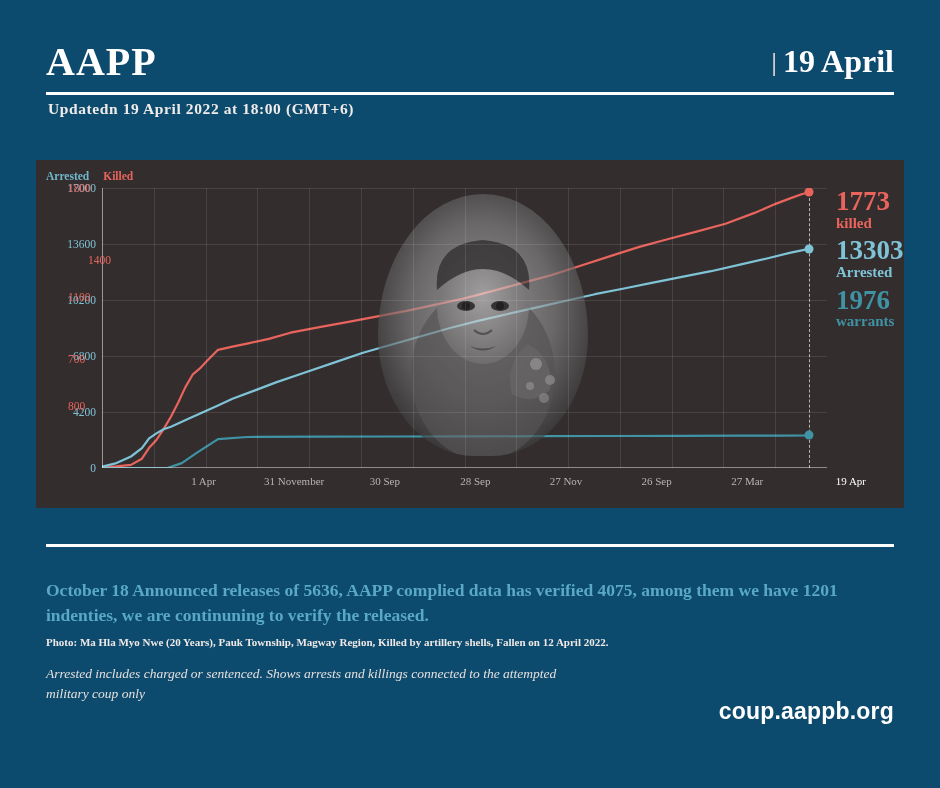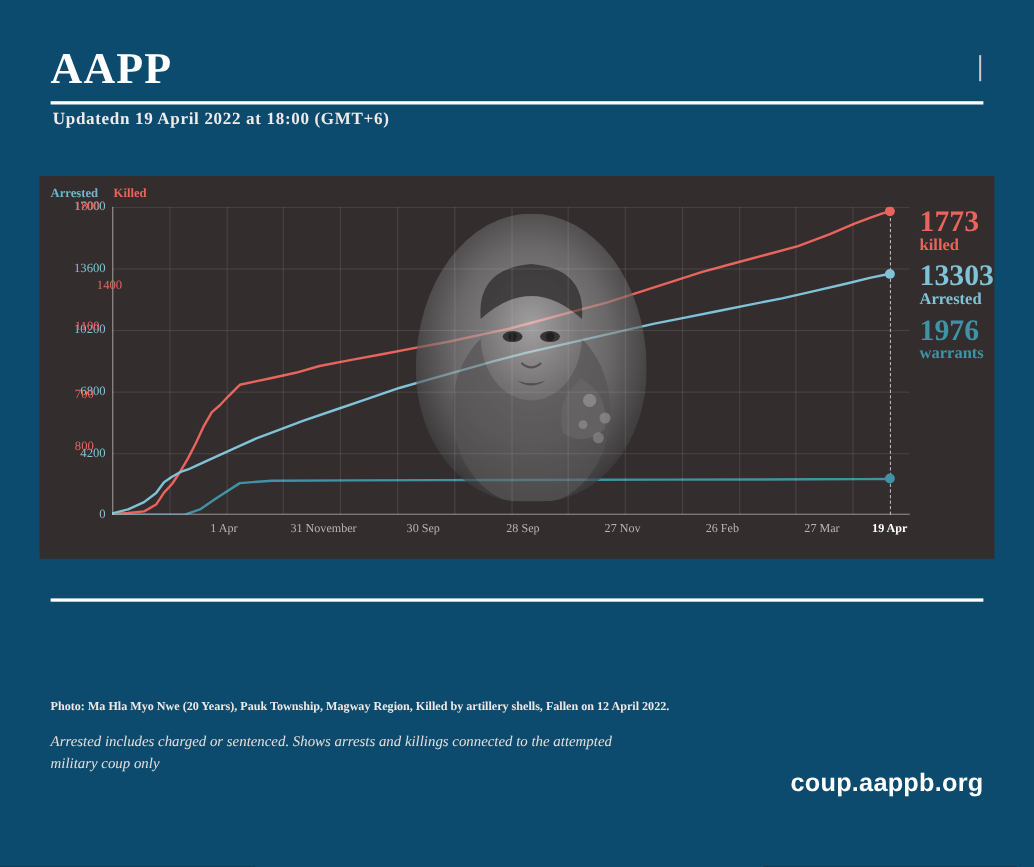--- a/index.html
+++ b/index.html
@@ -152,21 +152,22 @@
     top: 100%;
     margin-top: 7px;
     transform: translateX(-50%);
     font-family: "Liberation Serif", serif;
     font-size: 11px;
     color: #b9b2b2;
     white-space: nowrap;
   }
   .xtick.last {
     color: #ffffff;
-    font-weight: bold;
+    font-weight: normal;
+    margin-left: 42px;
   }
 
   
   .photo {
     position: absolute;
     left: 276px;
     top: 6px;
     width: 210px;
     height: 262px;
     border-radius: 50% 50% 46% 46% / 54% 54% 46% 46%;
@@ -270,20 +271,21 @@
 </style>
 </head>
 <body>
 
 <div class="page">
 
   <div class="header">
     <div class="brand">AAPP</div>
     <div class="day-line">
       <span class="day-sep">|</span>
+      <span>19 April</span>
     </div>
   </div>
   <div class="header-rule"></div>
   <div class="updated">Updatedn 19 April 2022 at 18:00 (GMT+6)</div>
 
   <div class="chart-panel">
     <div class="axis-titles">
       <span class="axis-title-arr">Arrested</span>
       <span class="axis-title-kil">Killed</span>
     </div>
@@ -338,21 +340,21 @@
           <div class="ytick-kil-col" style="left: -34px; top: 217.778px;">800</div>
           <div class="ytick-kil-col" style="left: -34px; top: 171.111px;">700</div>
           <div class="ytick-kil-col" style="left: -34px; top: 108.889px;">1100</div>
           <div class="ytick-kil-col" style="left: -34px; top: 72px; margin-left: 20px;">1400</div>
           <div class="ytick-kil-col" style="left: -34px; top: 0px;">1800</div>
           <div class="xtick" style="left: 101.5px;">1 Apr</div>
           <div class="xtick" style="left: 192.125px;">31 November</div>
           <div class="xtick" style="left: 282.75px;">30 Sep</div>
           <div class="xtick" style="left: 373.375px;">28 Sep</div>
           <div class="xtick" style="left: 464px;">27 Nov</div>
-          <div class="xtick" style="left: 554.625px;">26 Feb</div>
+          <div class="xtick" style="left: 554.625px;">26 Sep</div>
           <div class="xtick" style="left: 645.25px;">27 Mar</div>
           <div class="xtick last" style="left: 706.875px;">19 Apr</div>
         </div>
     </div>
 
     <div class="callouts">
       <div class="callout c-killed">
         <span class="num">1773</span>
         <span class="lbl">killed</span>
       </div>
@@ -361,17 +363,18 @@
         <span class="lbl">Arrested</span>
       </div>
       <div class="callout c-warrants">
         <span class="num">1976</span>
         <span class="lbl">warrants</span>
       </div>
     </div>
   </div>
 
   <div class="bottom-rule"></div>
+  <div class="note-blue">October 18 Announced releases of 5636, AAPP complied data has verified 4075, among them we have 1201 indenties, we are continuning to verify the released.</div>
   <div class="photo-credit">Photo: Ma Hla Myo Nwe (20 Years), Pauk Township, Magway Region, Killed by artillery shells, Fallen on 12 April 2022.</div>
   <div class="disclaimer">Arrested includes charged or sentenced. Shows arrests and killings connected to the attempted military coup only</div>
   <div class="site">coup.aappb.org</div>
 
 </div>
 
 </body></html>

